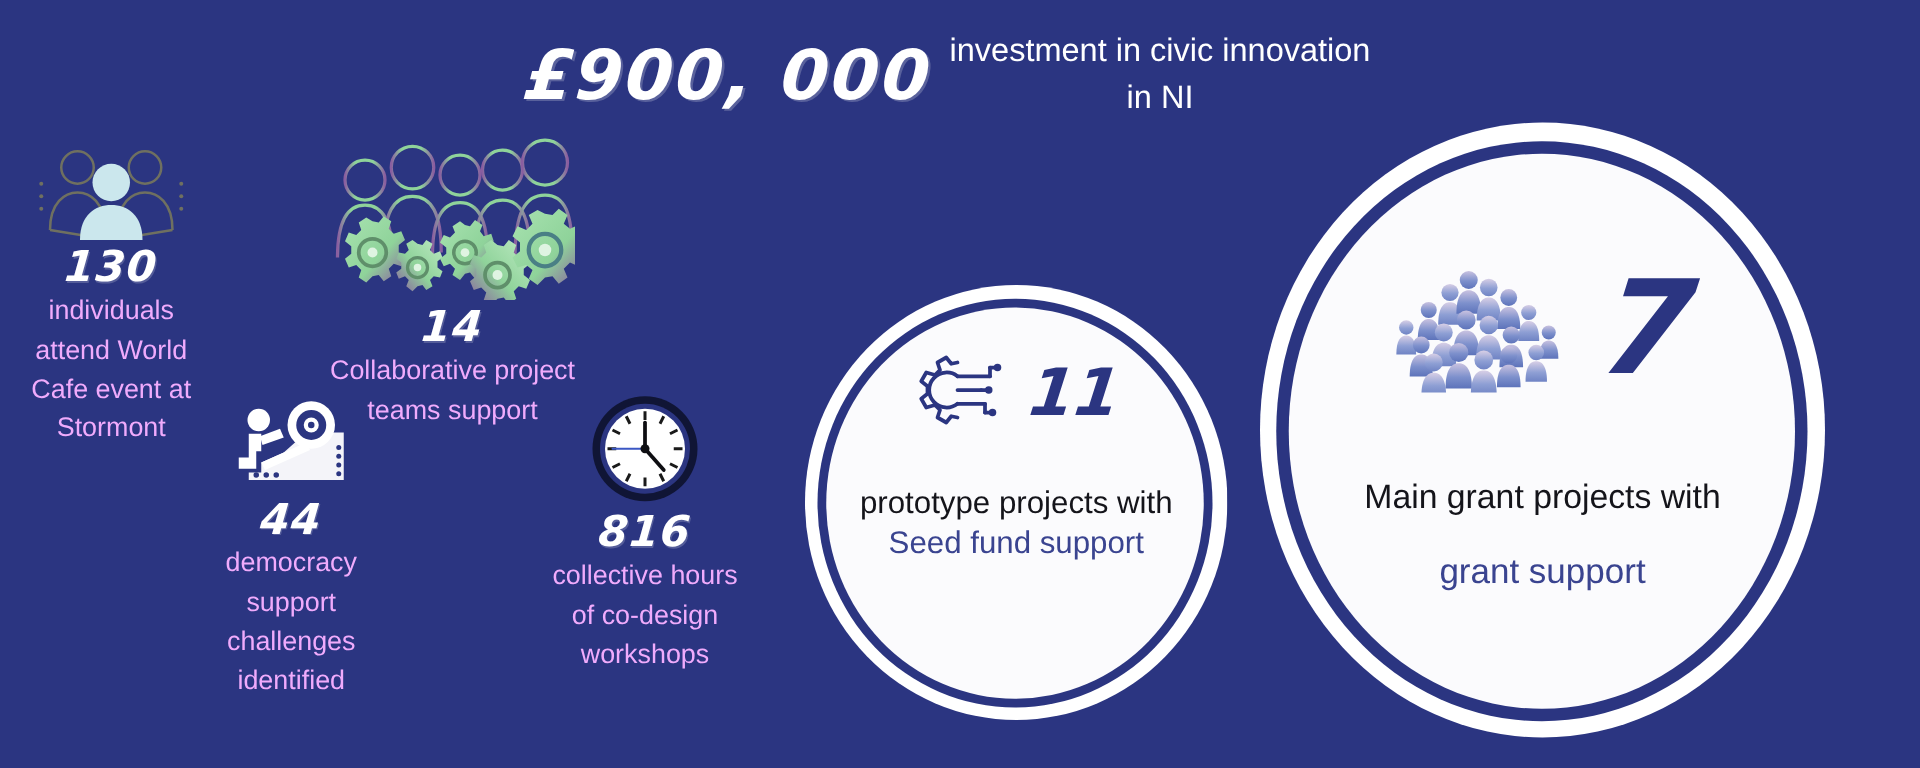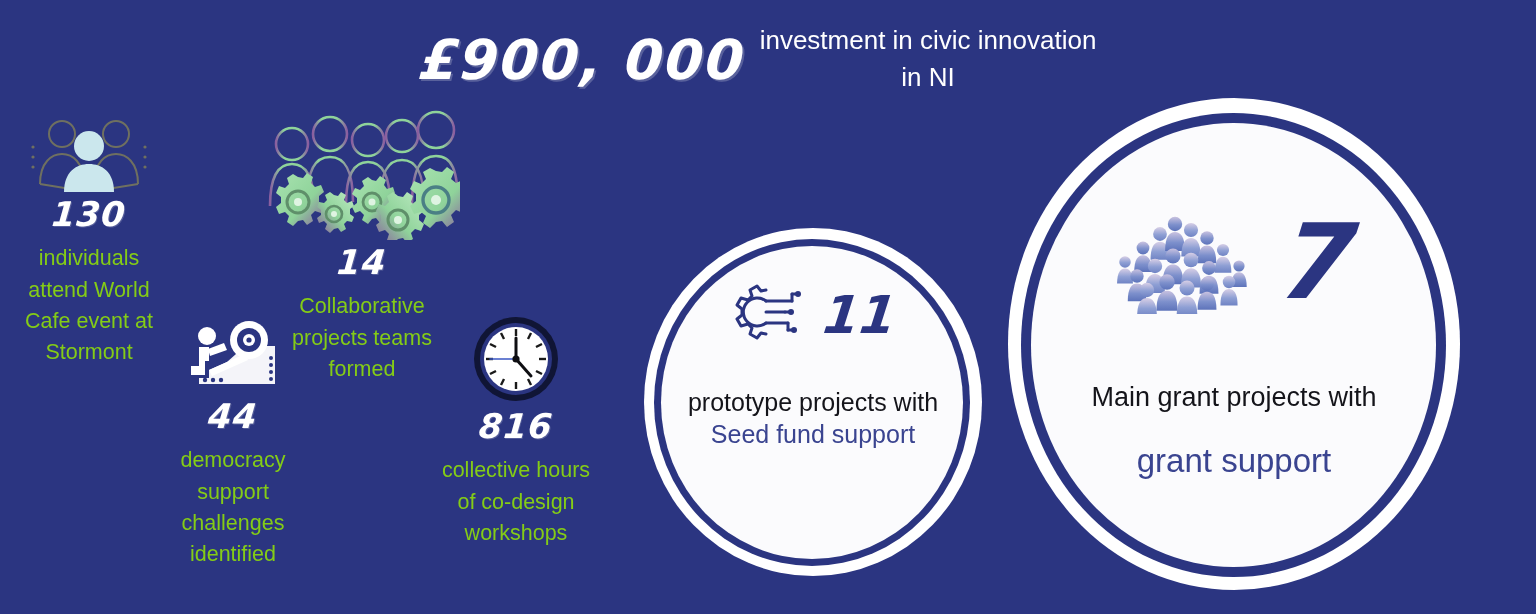--- a/index.html
+++ b/index.html
@@ -71,23 +71,23 @@
     letter-spacing: 1px;
     color: #ffffff;
     line-height: 1.1;
     margin-top: 4px;
     text-shadow: 1px 1px 0 rgba(255,255,255,0.20);
     transform: skewX(-5deg);
   }
   .stat .caption {
     font-size: 21.5px;
     line-height: 1.45;
-    color: #84cc16;
+    color: #f0abfc;
     font-weight: 400;
-    margin-top: 10px;
+    margin-top: 0;
     text-align: center;
   }
 
   #stat-people   { left: 8px;   top: 114px; width: 162px; }
   #stat-teams    { left: 262px; top: 110px; width: 200px; }
   #stat-chall    { left: 158px; top: 318px; width: 150px; }
   #stat-hours    { left: 440px; top: 314px; width: 152px; }
 
   
   .brush-circle {
@@ -151,21 +151,21 @@
   }
 
   #circle-seed .circle-content { padding-top: 56px; }
   #circle-seed .circle-num     { font-size: 52px; margin-left: 16px; }
   #circle-seed .circle-line-dark { font-size: 25px; margin-top: 40px; width: 290px; }
   #circle-seed .circle-line-blue { font-size: 25px; width: 250px; }
 
   #circle-grant .circle-content { padding-top: 112px; }
   #circle-grant .circle-num     { font-size: 104px; margin-left: 30px; line-height: 0.85; }
   #circle-grant .circle-line-dark { font-size: 27px; margin-top: 66px; width: 330px; }
-  #circle-grant .circle-line-blue { font-size: 33px; margin-top: 24px; width: 300px; }
+  #circle-grant .circle-line-blue { font-size: 28px; margin-top: 24px; width: 300px; }
 
   svg { display: block; }
 </style>
 </head>
 <body>
 
 <div id="stage" style="background: rgb(43, 53, 129);">
 
   <div id="headline">
     <div class="brush-amount">£900, 000</div>
@@ -261,21 +261,21 @@
 
           <g transform="translate(172,90)">
             <path fill="url(#gradGearA)" d="M0,-29 L6,-28 L11,-33 L18,-28 L15,-21 L20,-17 L27,-20 L30,-12 L24,-7 L24,0 L30,5 L27,13 L20,10 L15,15 L18,22 L11,27 L6,21 L0,22 L-6,28 L-13,23 L-10,16 L-15,12 L-22,14 L-26,6 L-20,1 L-20,-6 L-26,-11 L-22,-19 L-15,-16 L-10,-21 L-13,-28 L-6,-32 Z"></path>
             <circle r="13" fill="none" stroke="#4a7f85" stroke-width="3.4"></circle>
             <circle r="5" fill="#dff4e2"></circle>
           </g>
         </g>
       </svg>
     </div>
     <div class="big-num">14</div>
-    <div class="caption">Collaborative projects teams formed</div>
+    <div class="caption">Collaborative project teams support</div>
   </div>
 
   <div class="stat" id="stat-chall">
     <div class="icon-wrap">
       <svg width="92" height="76" viewBox="0 0 92 76">
         <g fill="#ffffff">
           <circle cx="20" cy="18" r="9"></circle>
           <path d="M12 29 h10 v14 h-4 v14 h-14 v-9 h8 z"></path>
           <path d="M21 31 l16 -6 l3 7 l-17 6 z"></path>
           <path d="M22 52 l36 -16 l3 6 l-36 16 z"></path>

